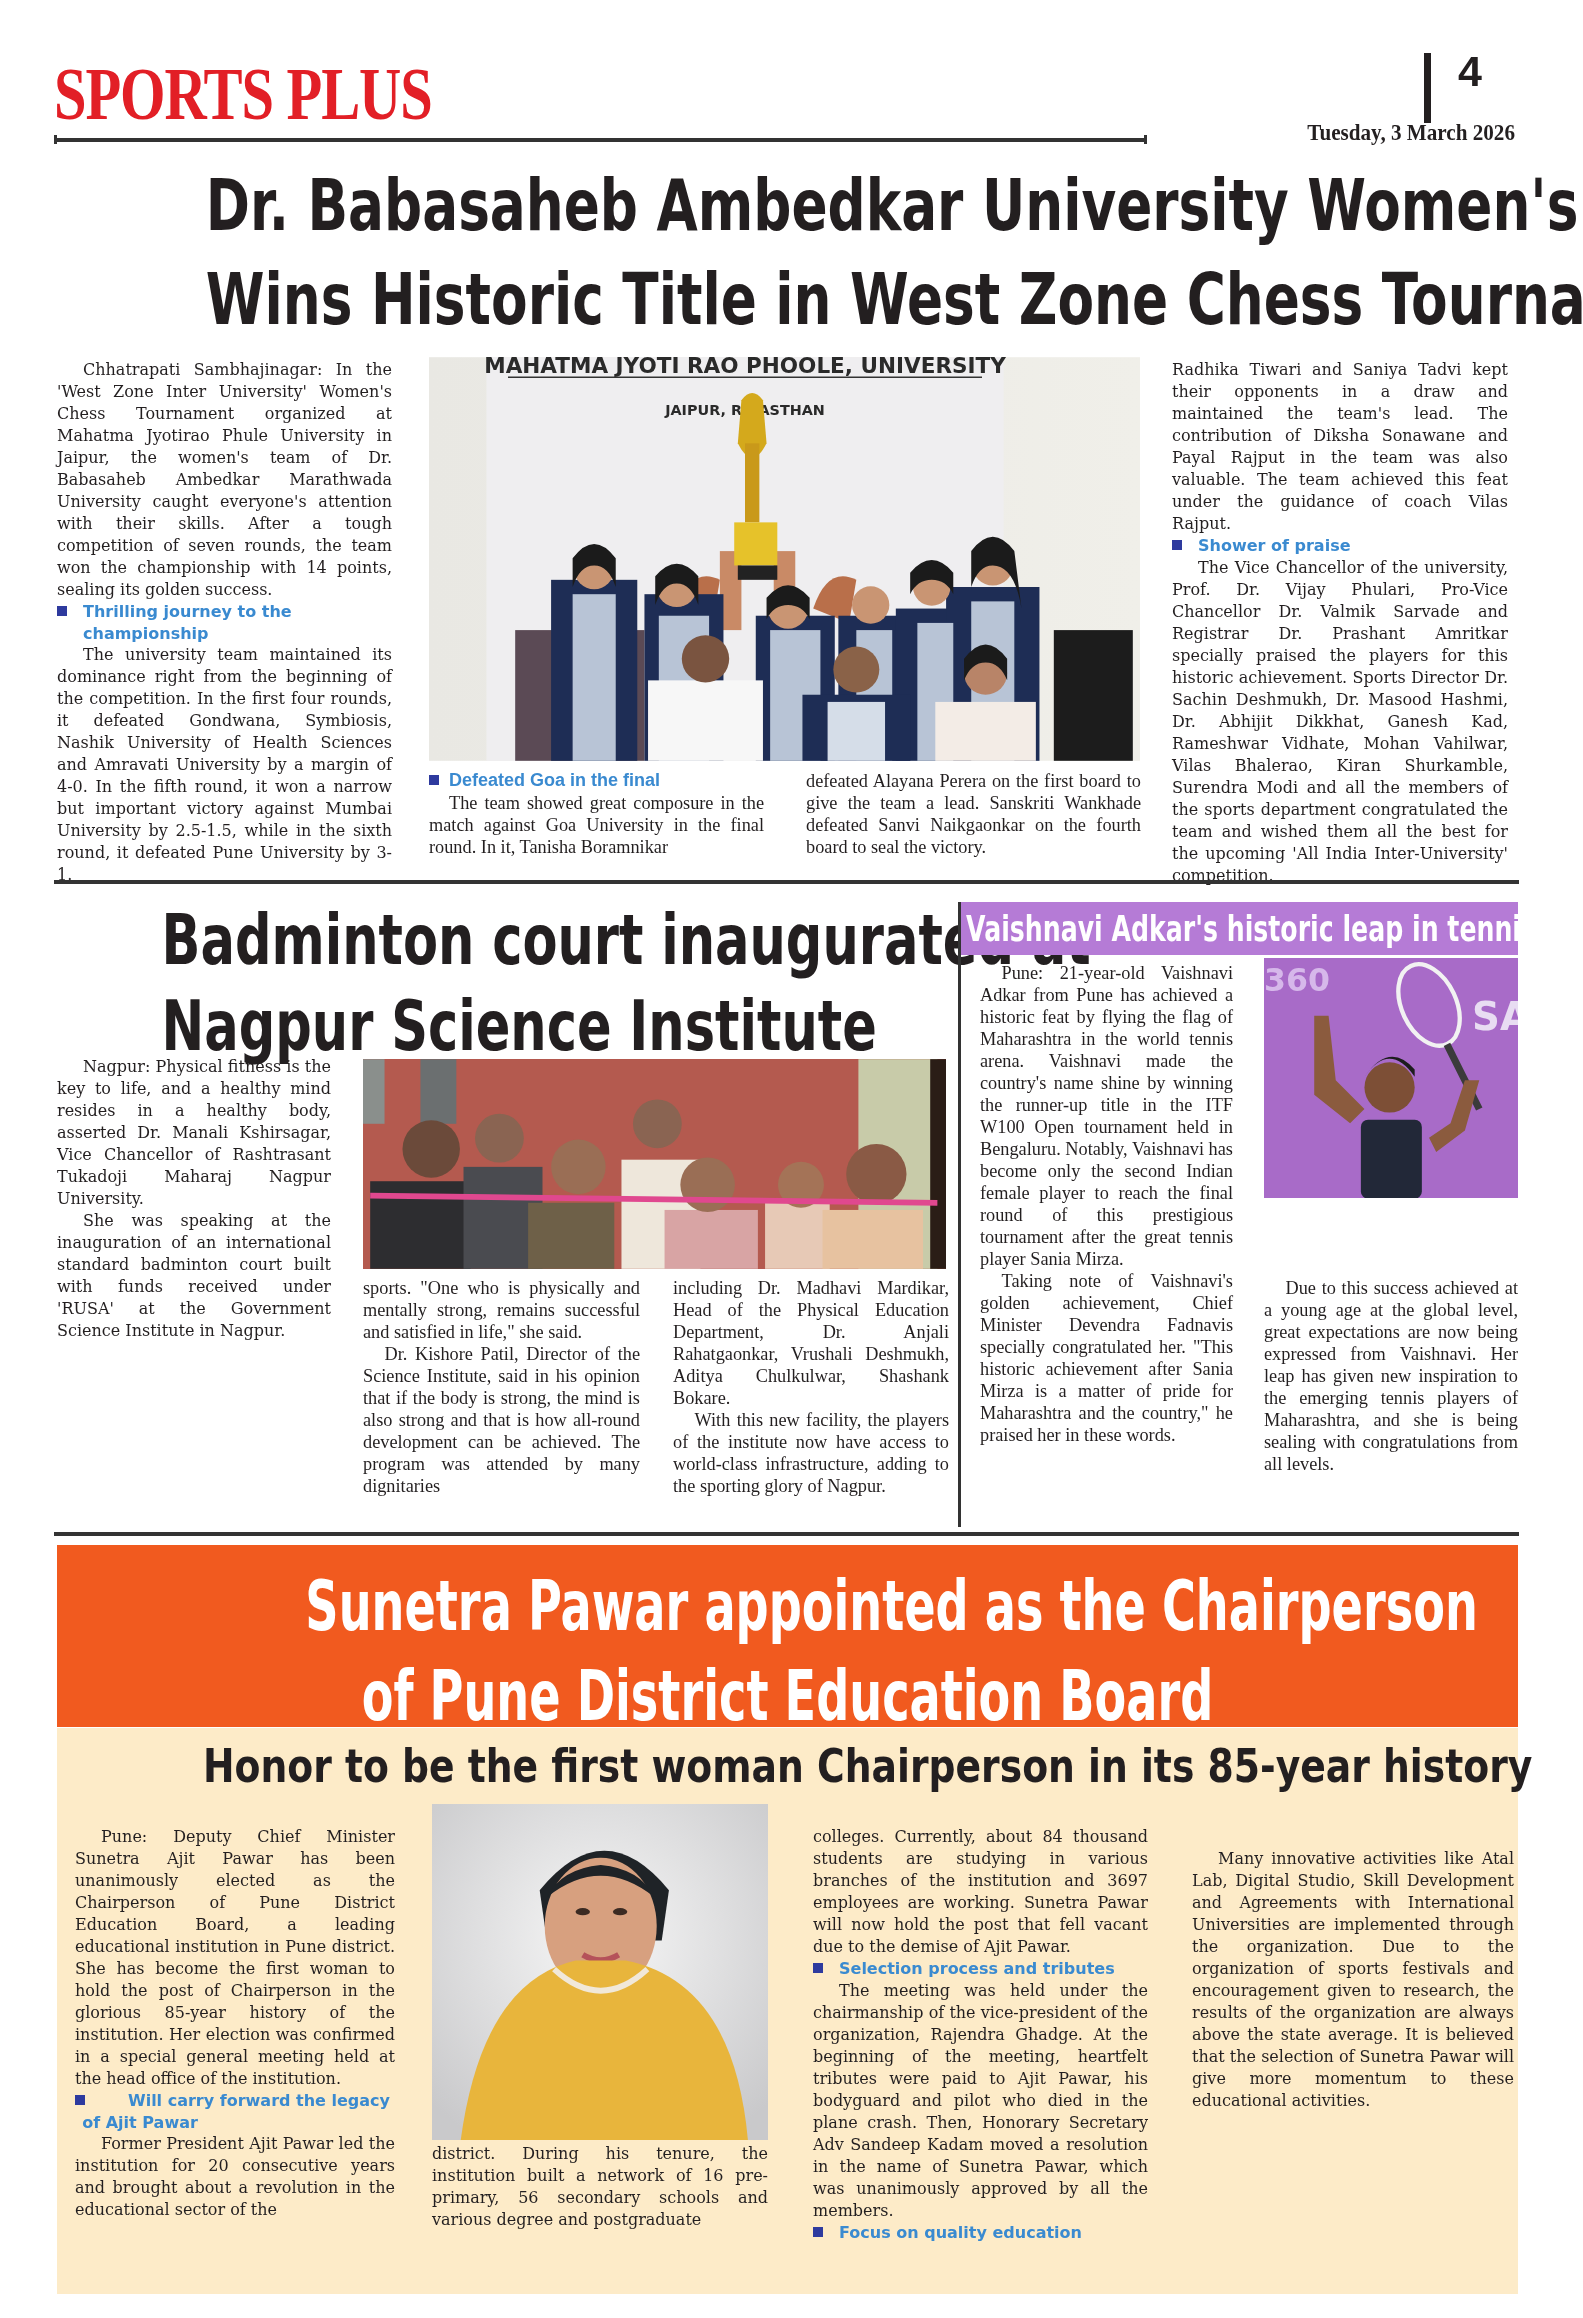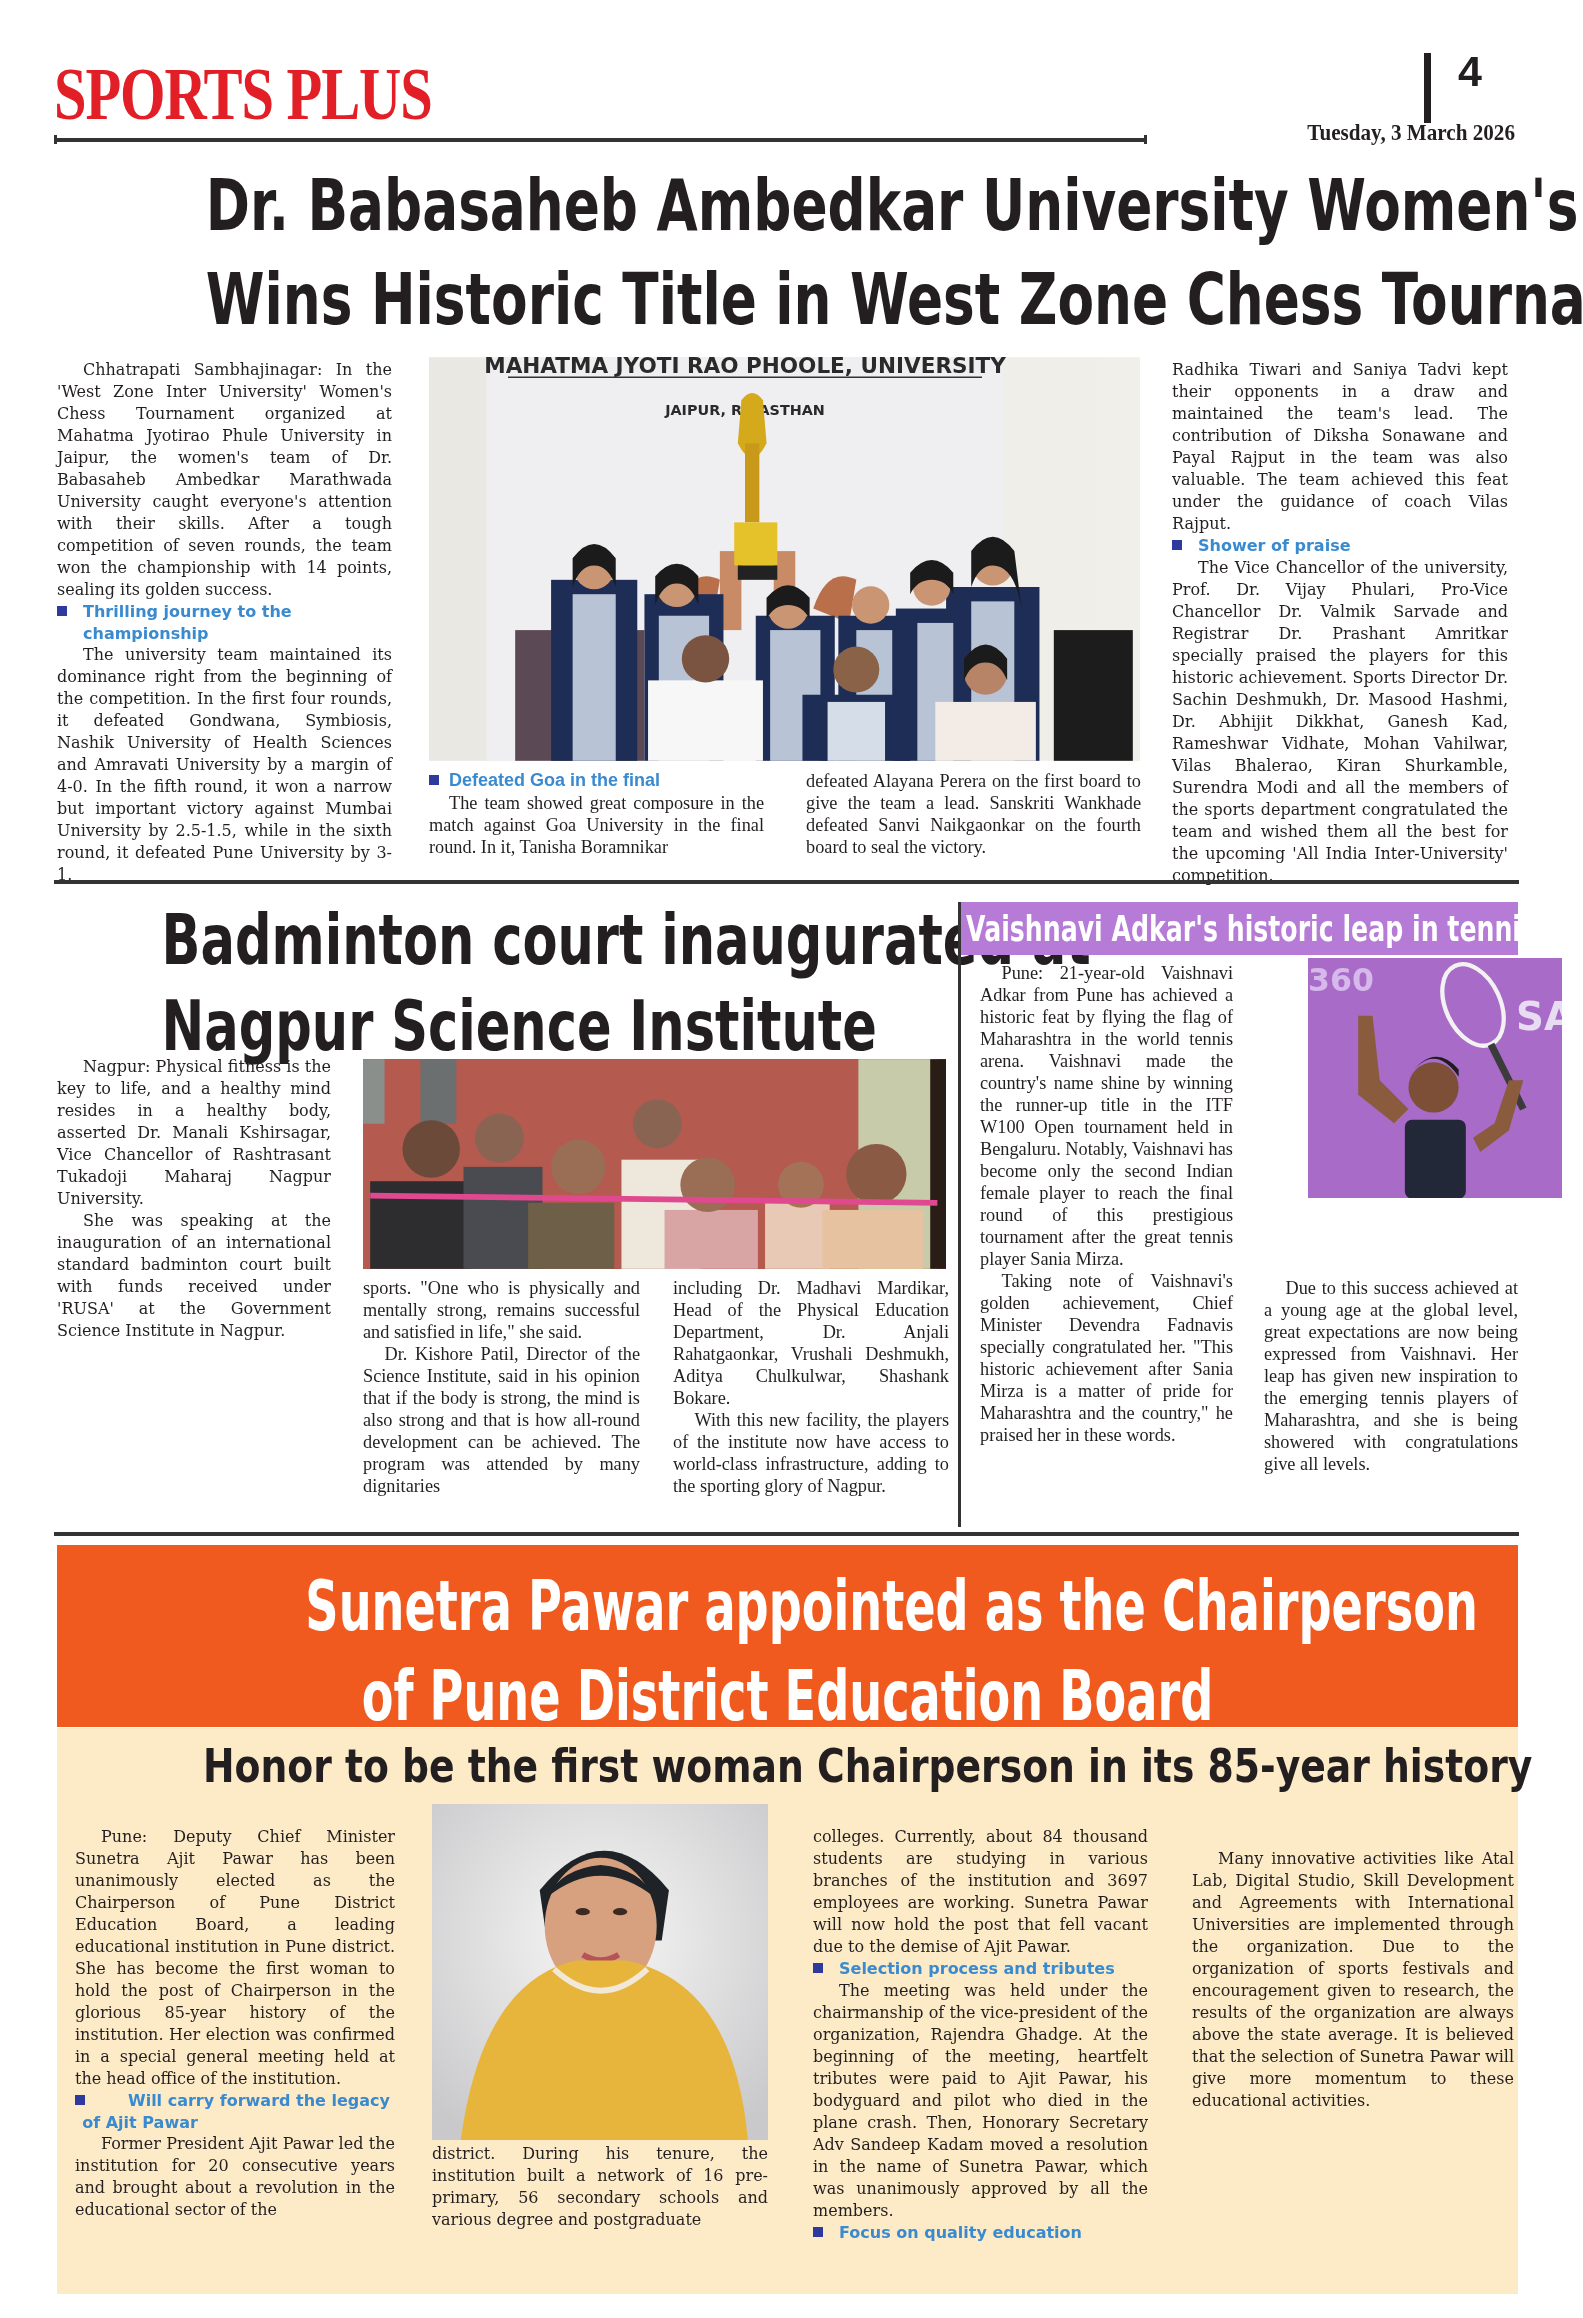--- a/index.html
+++ b/index.html
@@ -192,39 +192,39 @@
 </div>
 
 <div class="abs tennis-border"></div>
 <div class="abs tennis-head"><span>Vaishnavi Adkar's historic leap in tennis</span></div>
 
 <div class="abs col cond" style="left:980px;top:962px;width:253px;">
   <p style="text-indent:21.5px;">Pune: 21-year-old Vaishnavi Adkar from Pune has achieved a historic feat by flying the flag of Maharashtra in the world tennis arena. Vaishnavi made the country's name shine by winning the runner-up title in the ITF W100 Open tournament held in Bengaluru. Notably, Vaishnavi has become only the second Indian female player to reach the final round of this prestigious tournament after the great tennis player Sania Mirza.</p>
   <p style="text-indent:21.5px;">Taking note of Vaishnavi's golden achievement, Chief Minister Devendra Fadnavis specially congratulated her. "This historic achievement after Sania Mirza is a matter of pride for Maharashtra and the country," he praised her in these words.</p>
 </div>
 
-<div class="abs photo" style="left:1264px;top:958px;width:254px;height:240px;background:#a66ac7;margin-left:44px;">
+<div class="abs photo" style="left:1264px;top:958px;width:254px;height:240px;background:#a66ac7;">
   <svg width="254" height="302" viewBox="0 0 354 420">
     <rect width="354" height="420" fill="#a86bc8"></rect>
     <rect y="380" width="354" height="40" fill="#9fae90"></rect>
     <text x="0" y="45" font-family="DejaVu Sans" font-weight="bold" font-size="44" fill="#d6b8ea">360</text>
     <text x="290" y="100" font-family="DejaVu Sans" font-weight="bold" font-size="54" fill="#e8dcf2">SA</text>
     <ellipse cx="230" cy="65" rx="38" ry="60" transform="rotate(-25 230 65)" fill="none" stroke="#f2f2f2" stroke-width="6"></ellipse>
     <line x1="255" y1="120" x2="300" y2="210" stroke="#3b3b3b" stroke-width="10"></line>
     <path d="M70 80 l20 0 l10 90 l40 40 l-20 20 l-50 -40 z" fill="#8b5b3e"></path>
     <path d="M300 170 l-20 0 l-20 60 l-30 20 l10 20 l40 -30 z" fill="#8b5b3e"></path>
     <circle cx="175" cy="180" r="35" fill="#7d4f36"></circle>
     <path d="M140 165 q35 -50 70 0 l0 -10 q-35 -40 -70 10 z" fill="#1d1d1d"></path>
     <rect x="135" y="225" width="85" height="110" rx="10" fill="#222838"></rect>
     <path d="M120 335 l115 0 l20 85 l-155 0 z" fill="#f4f4f4"></path>
   </svg>
 </div>
 
 <div class="abs col cond" style="left:1264px;top:1277px;width:254px;">
-  <p style="text-indent:21.5px;">Due to this success achieved at a young age at the global level, great expectations are now being expressed from Vaishnavi. Her leap has given new inspiration to the emerging tennis players of Maharashtra, and she is being showered with congratulations give all levels.</p>
+  <p style="text-indent:21.5px;">Due to this success achieved at a young age at the global level, great expectations are now being expressed from Vaishnavi. Her leap has given new inspiration to the emerging tennis players of Maharashtra, and she is being sealing with congratulations from all levels.</p>
 </div>
 
 <div class="abs divider" style="left:54px;top:1532px;width:1465px;"></div>
 
 <div class="abs banner">
   <div class="banner-title" style="padding-top:26px;">
     <div>Sunetra Pawar appointed as the Chairperson</div>
     <div style="margin-top:20px;">of Pune District Education Board</div>
   </div>
 </div>

